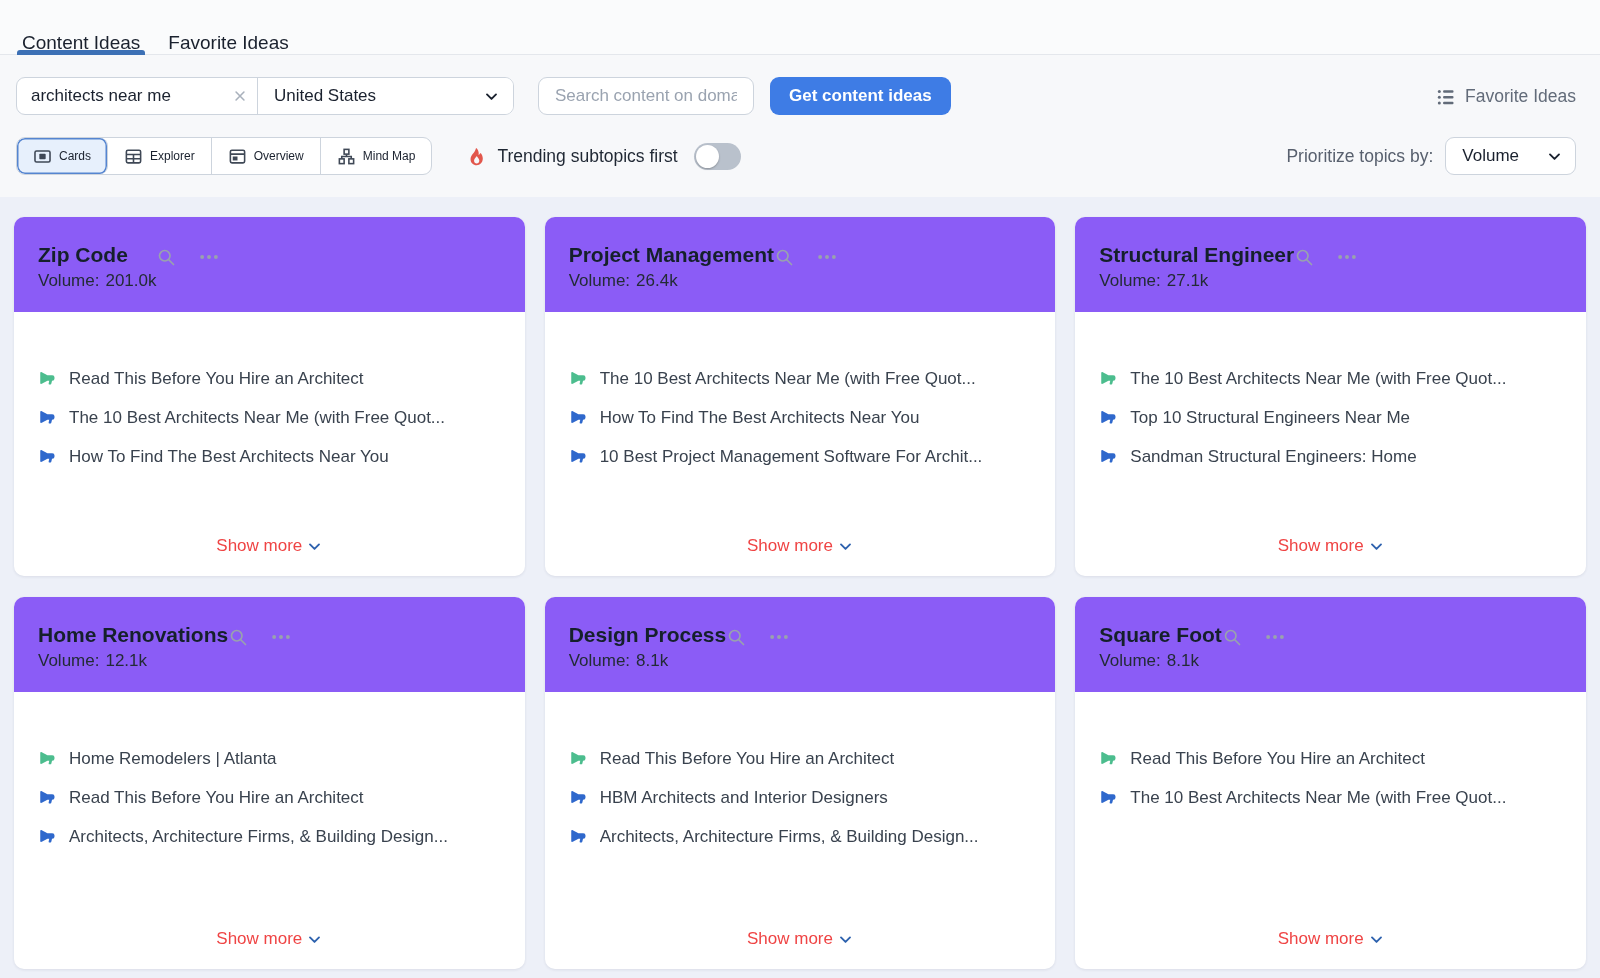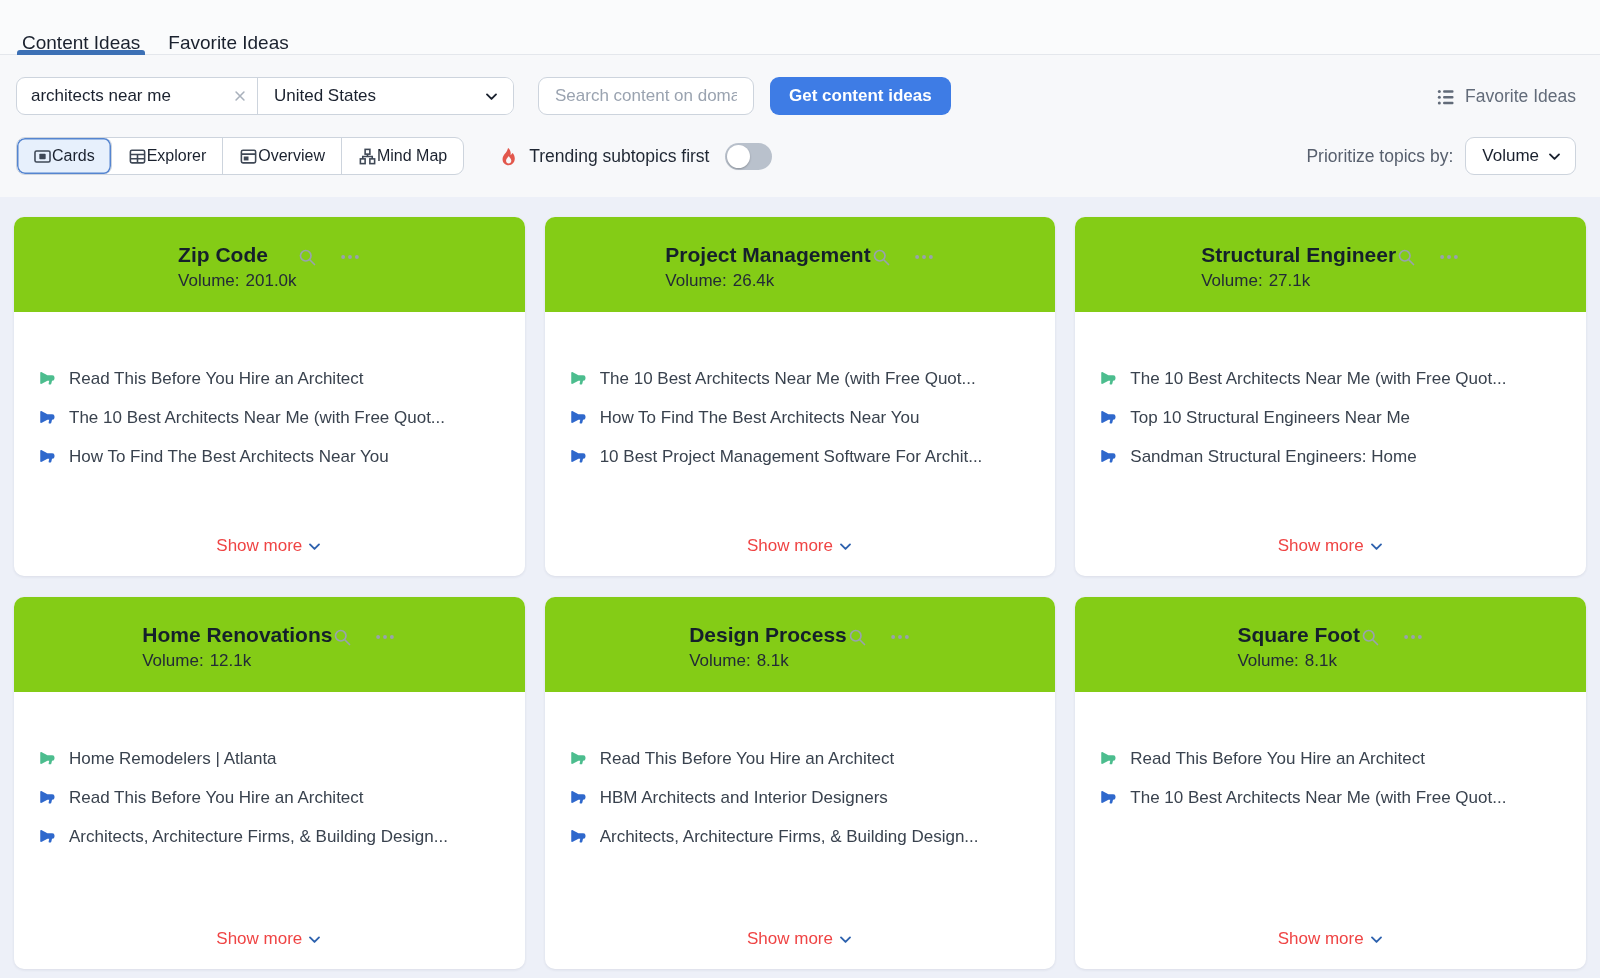--- a/index.html
+++ b/index.html
@@ -123,23 +123,23 @@
   
   .segmented {
     display: flex;
     background: #fff;
     border: 1px solid #cdd4dd;
     border-radius: 9px;
     height: 38px;
     overflow: hidden;
   }
   .seg {
-    display: flex; align-items: center; gap: 0;
+    display: flex; align-items: center; gap: 7px;
     padding: 0 16px;
-    font-size: 16px;
+    font-size: 12px;
     color: #1a212e;
     cursor: pointer;
     border-right: 1px solid #cdd4dd;
     white-space: nowrap;
   }
   .seg:last-child { border-right: none; }
   .seg .seg-icon { color: #3f4856; }
   .seg.active {
     background: #e7f0fc;
     box-shadow: inset 0 0 0 1.5px #5585d0;
@@ -172,21 +172,21 @@
     box-shadow: 0 1px 2px rgba(0,0,0,.25);
   }
 
   .prioritize { margin-left: auto; display: flex; align-items: center; gap: 12px; }
   .prioritize-label { color: #58606e; font-size: 17.5px; white-space: nowrap; }
   .volume-select {
     height: 38px;
     border: 1px solid #cdd4dd;
     border-radius: 9px;
     padding: 0 13px 0 16px;
-    gap: 8px;
+    gap: 28px;
   }
 
   
   .content {
     background: #edf0f8;
     height: 781px;
     padding: 20px 14px 9px;
     display: grid;
     grid-template-columns: repeat(3, 1fr);
     grid-template-rows: 359px 372px;
@@ -194,24 +194,24 @@
   }
   .card {
     background: #fff;
     border-radius: 10px;
     box-shadow: 0 1px 3px rgba(25, 38, 63, .09);
     display: flex;
     flex-direction: column;
     overflow: hidden;
   }
   .card-head {
-    background: #84cc16;
+    background: #8b5cf6;
     padding: 25px 24px 21px;
     display: flex;
-    justify-content: center;
+    justify-content: flex-start;
     align-items: flex-start;
   }
   .card-title { font-size: 21px; font-weight: 700; color: #15202b; line-height: 25px; }
   .card-volume { margin-top: 4px; font-size: 17px; color: #232b36; display: flex; gap: 6px; }
   .card-actions { display: flex; align-items: center; gap: 22px; padding-top: 4px; }
   .icon-btn { color: #99a2ae; cursor: pointer; }
 
   .card-body { flex: 1; padding: 56px 24px 0; overflow: hidden; }
   .idea-row {
     display: flex; align-items: flex-start; gap: 13px;

